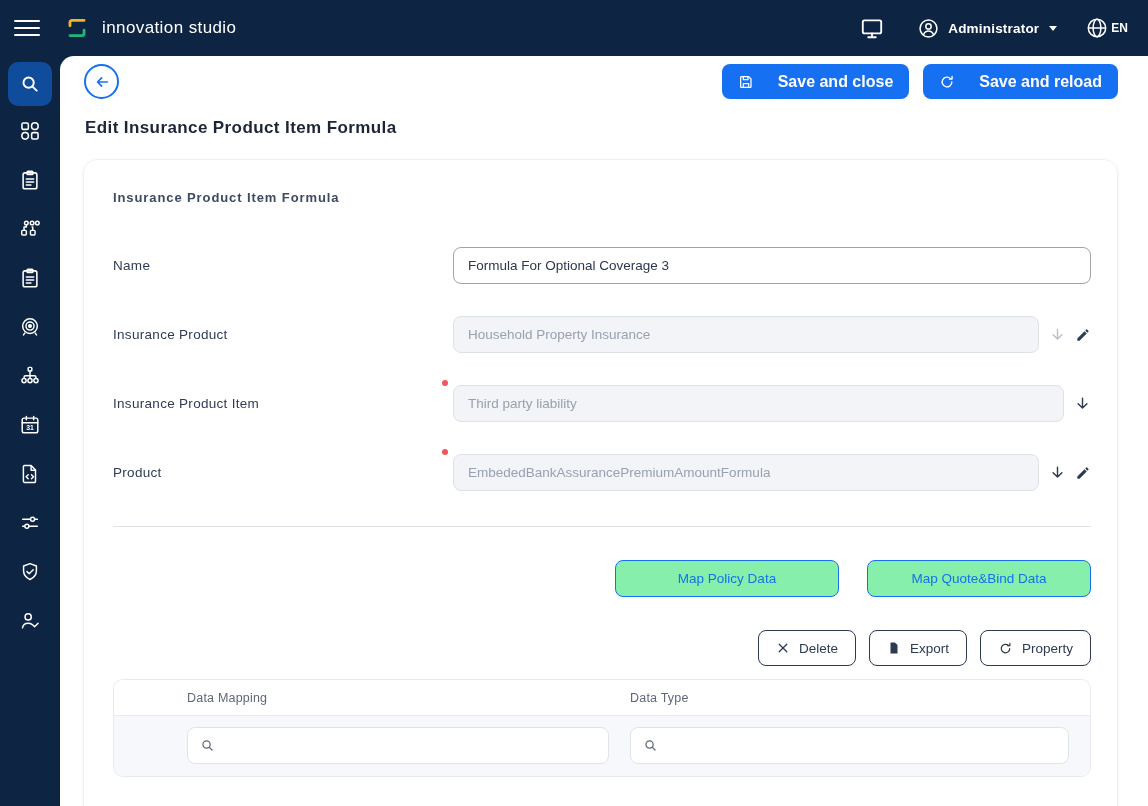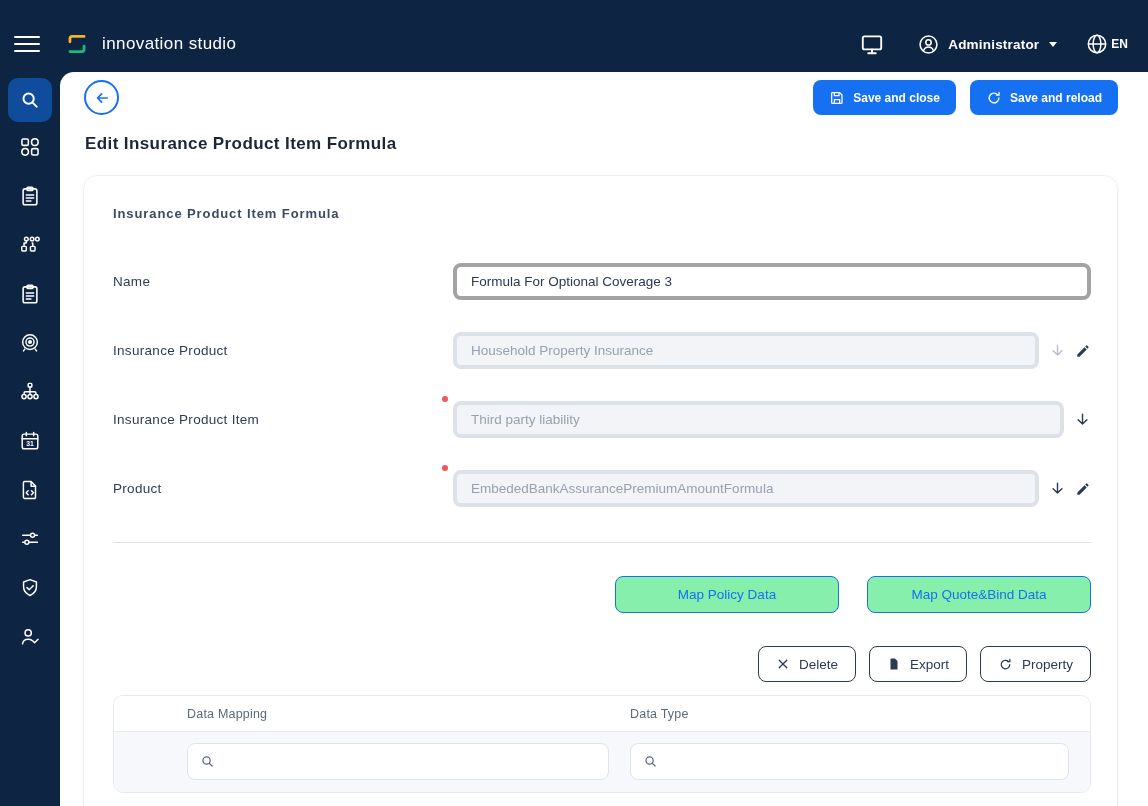--- a/index.html
+++ b/index.html
@@ -1,21 +1,21 @@
 <!DOCTYPE html>
 <html><head>
 <meta charset="utf-8">
 <style>
   * { margin:0; padding:0; box-sizing:border-box; }
   html,body { width:1148px; height:806px; overflow:hidden; }
   body { background:#0e2443; font-family:"Liberation Sans", sans-serif; }
 
   
   .topbar { height:56px; display:flex; align-items:center; justify-content:space-between;
-            padding:0 20px 0 14px; background:#0e2443;margin-top:16px; }
+            padding:0 20px 0 14px; background:#0e2443; }
   .tb-left { display:flex; align-items:center; }
   .burger { width:26px; display:flex; flex-direction:column; gap:4.5px; cursor:pointer; }
   .burger span { height:2.6px; background:#fff; border-radius:2px; }
   .logo { margin-left:24px; display:flex; align-items:center; }
   .brand { color:#fff; font-size:17px; letter-spacing:.4px; margin-left:12px; font-weight:400; }
   .tb-right { display:flex; align-items:center; gap:8px; }
   .tb-icon { display:flex; align-items:center; cursor:pointer; }
   .admin { display:flex; align-items:center; gap:8px; margin-left:24px; cursor:pointer; }
   .admin-label { color:#fff; font-size:13.5px; font-weight:700; letter-spacing:.2px; }
   .caret { width:0; height:0; border-left:4.5px solid transparent; border-right:4.5px solid transparent;
@@ -32,35 +32,35 @@
   .side-item { height:49px; display:flex; align-items:center; justify-content:center; width:60px; cursor:pointer; }
   .side-item:first-of-type { margin-top:3px; }
   .content { flex:1; background:#fff; border-top-left-radius:14px; overflow:hidden; position:relative; }
 
   
   .content-top { display:flex; justify-content:space-between; align-items:flex-start;
                  padding:8px 30px 0 24px; }
   .back-btn { width:35px; height:35px; border-radius:50%; border:2px solid #1670f2; background:#fff;
               display:flex; align-items:center; justify-content:center; cursor:pointer; }
   .save-group { display:flex; gap:14px; }
-  .btn-primary { display:flex; align-items:center; gap:8px; height:35px; padding:0 16px;
+  .btn-primary { display:flex; align-items:center; gap:24px; height:35px; padding:0 16px;
                  background:#1670f2; color:#fff; border:none; border-radius:8px;
-                 font-size:12px; font-weight:700; font-family:"Liberation Sans",sans-serif; cursor:pointer; }
+                 font-size:16px; font-weight:700; font-family:"Liberation Sans",sans-serif; cursor:pointer; }
   .page-title { margin:19px 0 0 25px; font-size:17px; font-weight:600; color:#1c2636; letter-spacing:.4px; }
 
   
   .card { margin:21px 30px 0 23px; border:1px solid #eef1f4; border-radius:14px;
           box-shadow:0 1px 4px rgba(16,30,54,.05); padding:30px 26px 60px 29px; min-height:620px; }
   .section-title { font-size:13px; font-weight:600; color:#3d4a63; letter-spacing:.9px; }
 
   .frow { display:flex; align-items:center; margin-top:32px; }
   .frow.first { margin-top:42px; }
   .flabel { flex:0 0 340px; font-size:13.5px; color:#2f3c55; letter-spacing:.3px; }
   .fcontrol { flex:1; display:flex; align-items:center; position:relative; }
-  .finput { flex:1; height:37px; border:4px solid #a3a3a3; border-radius:8px; padding:0 14px;
+  .finput { flex:1; height:37px; border:1px solid #a3a3a3; border-radius:8px; padding:0 14px;
             font-size:13.5px; color:#2b3850; background:#fff; font-family:"Liberation Sans",sans-serif;
             outline:none; min-width:0; }
   .finput.dim { background:#f2f4f7; color:#98a1b0; border-color:#dde2e9; }
   .req-dot { position:absolute; left:-11px; top:-5px; width:6px; height:6px; border-radius:50%;
              background:#f4545e; }
   .ctl-icons { display:flex; align-items:center; gap:9px; margin-left:10px; }
   .ctl-icons .ic { display:flex; cursor:pointer; }
 
   .divider { height:1px; background:#dfe3e7; margin-top:35px; }
 

